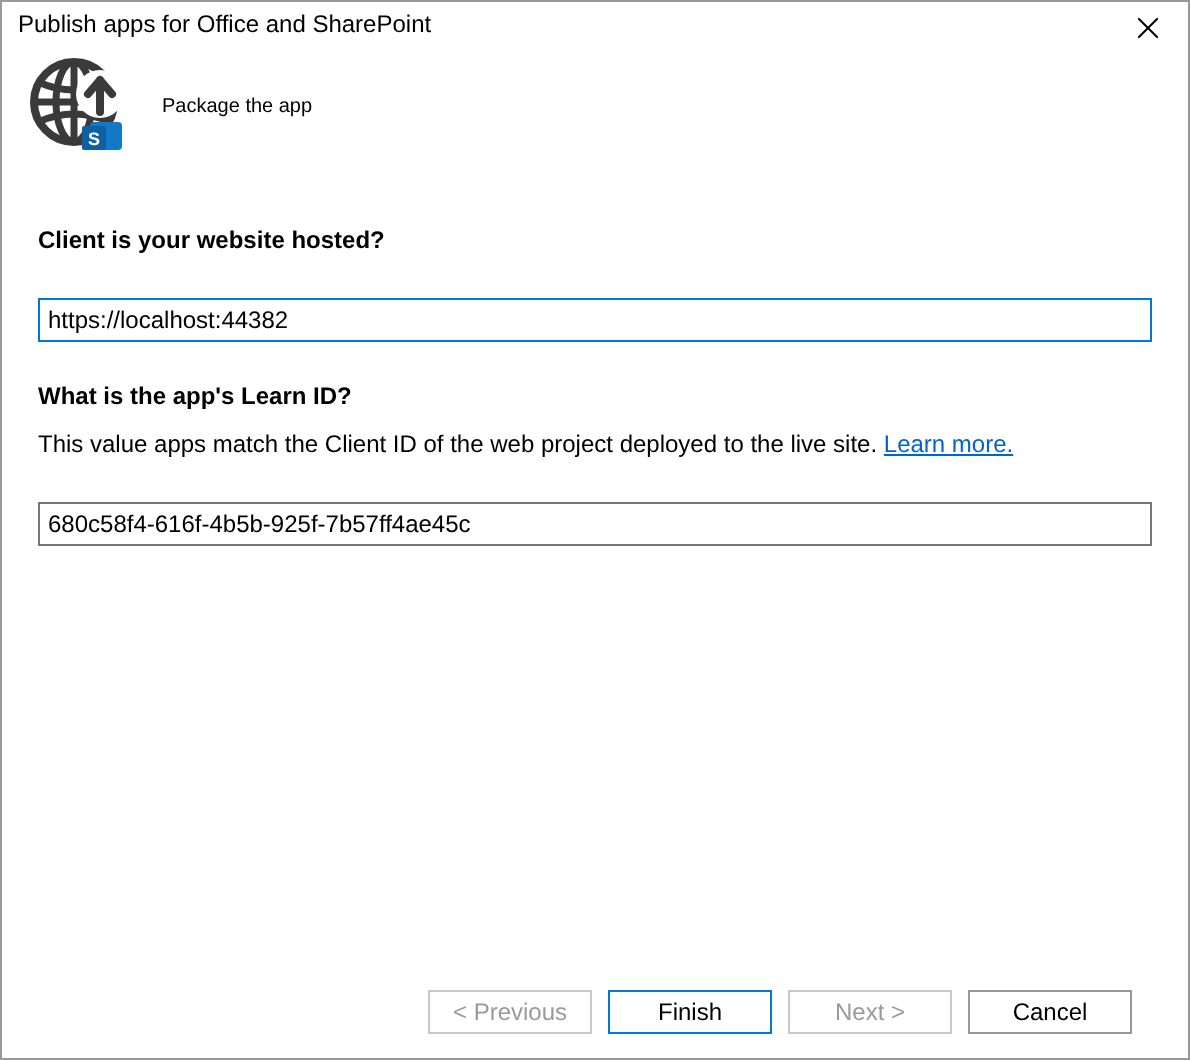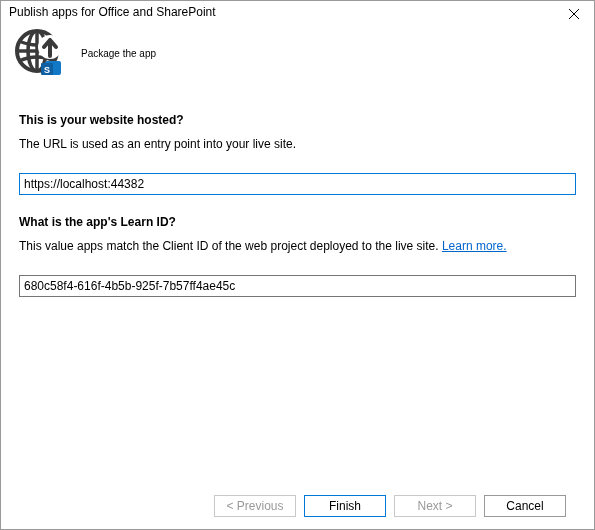--- a/index.html
+++ b/index.html
@@ -105,22 +105,21 @@
     <g>
       <rect x="30" y="32" width="16" height="14" rx="2" fill="#1279C7"></rect>
       <rect x="26" y="34" width="12" height="12" rx="1" fill="#0F5FA3"></rect>
       <text x="32" y="43.5" font-size="9" font-weight="700" fill="#fff" text-anchor="middle" font-family="Segoe UI, sans-serif">S</text>
     </g>
   </svg>
   <div class="header-title">Package the app</div>
 </div>
 
 <div class="content">
-  <div class="section-label">This is your website hosted?</div>
-  <div class="section-hint">The URL is used as an entry point into your live site.</div>
+  <div class="section-label">Client is your website hosted?</div>
   <input type="text" class="text-input focused" value="https://localhost:44382" style="">
 
   <div class="section-label" style="margin-top:20px">What is the app's Learn ID?</div>
   <div class="section-hint">
     <span>This value apps match the Client ID of the web project deployed to the live site. </span><a class="link">Learn more.</a>
   </div>
   <input type="text" class="text-input" value="680c58f4-616f-4b5b-925f-7b57ff4ae45c" style="">
 </div>
 
 <div class="footer">

